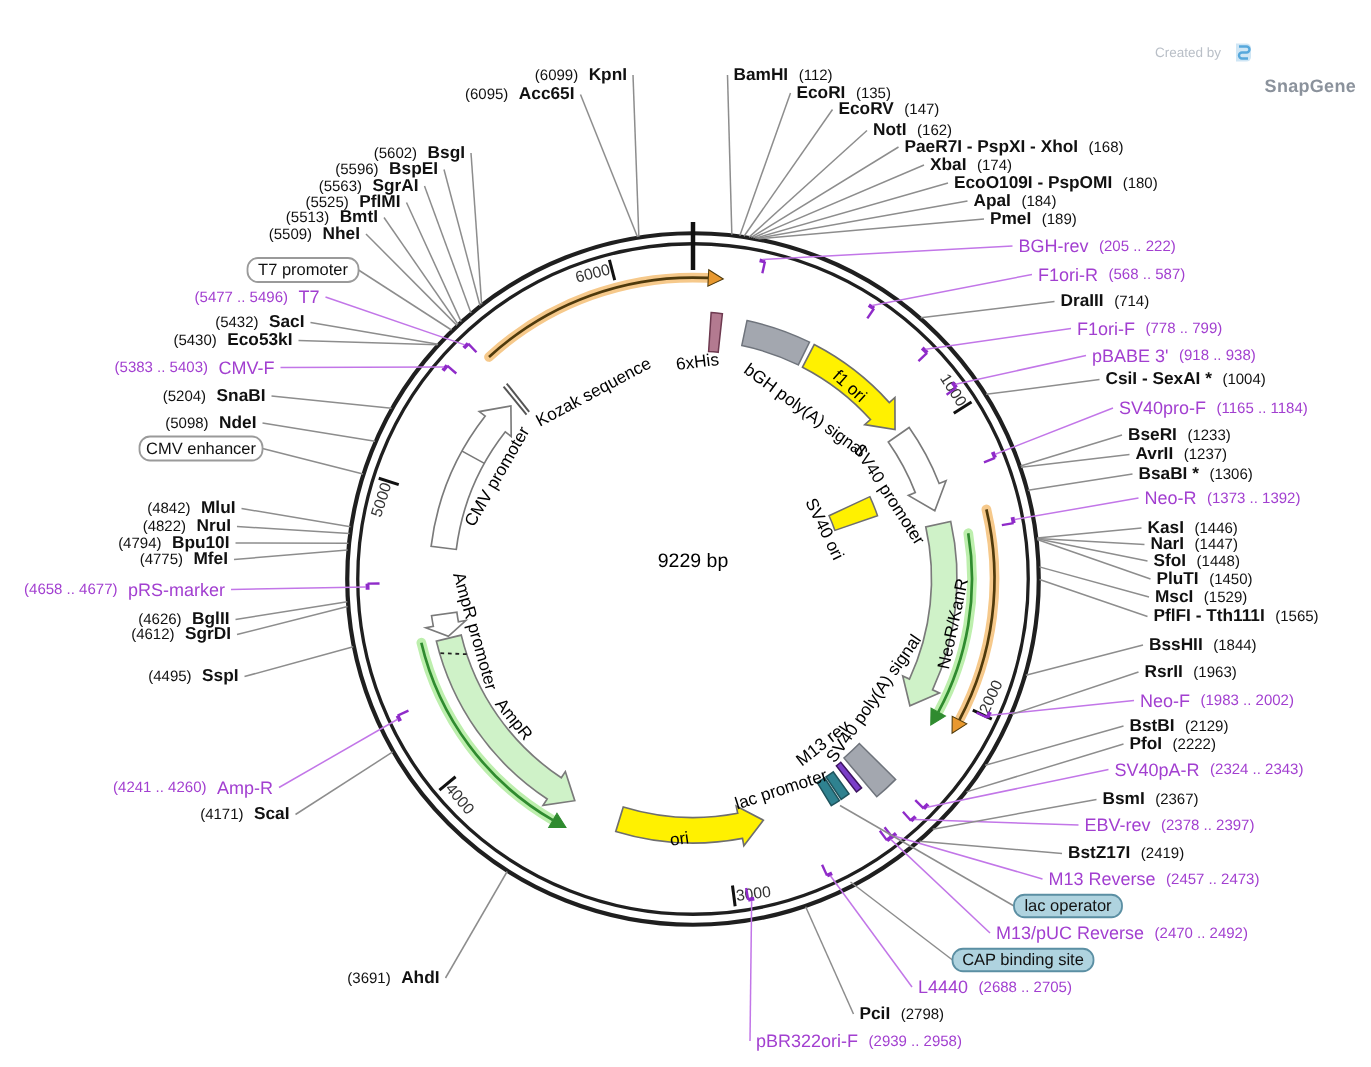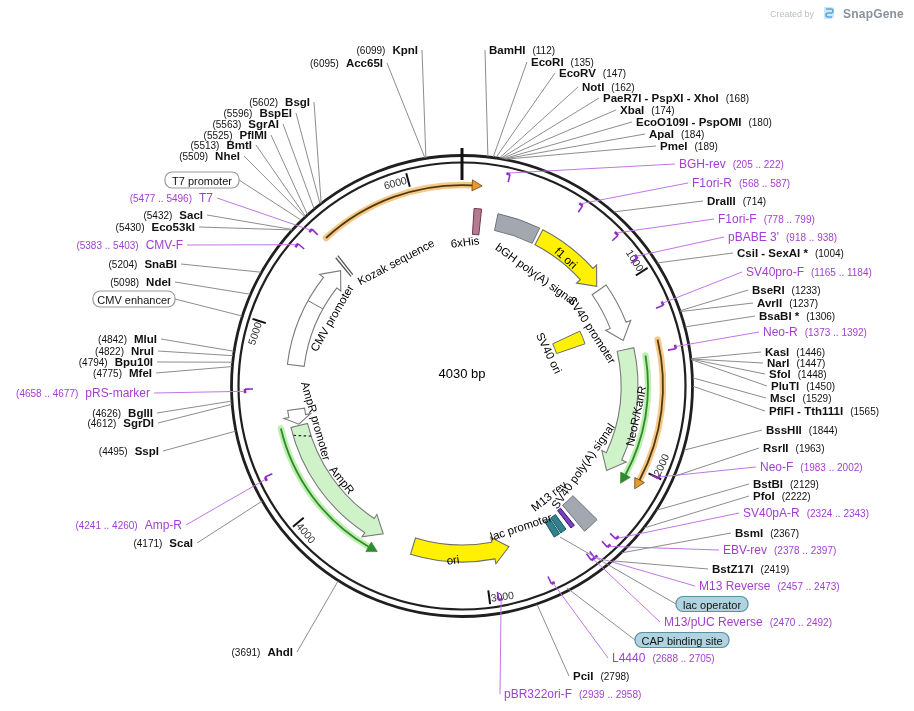--- a/index.html
+++ b/index.html
@@ -1,21 +1,21 @@
 <!DOCTYPE html>
 <html><head>
 <meta charset="utf-8">
 <style>
   html,body{margin:0;padding:0;background:#fff;}
   #stage{position:relative;width:914px;height:711px;background:#fff;overflow:hidden;
          font-family:"Liberation Sans",sans-serif;}
   #map-svg{position:absolute;left:0;top:0;}
   #branding{position:absolute;top:6px;right:10px;display:flex;align-items:center;gap:8px;}
   #branding .created{font-size:9px;color:#b9bfc7;}
-  #branding .appname{font-size:12px;font-weight:bold;color:#8b929c;letter-spacing:.2px;}
+  #branding .appname{font-size:12px;font-weight:bold;color:#8b929c;letter-spacing:.2px;margin-top:44px;}
   #title-block{position:absolute;left:462px;top:363px;transform:translateX(-50%);
                text-align:center;white-space:nowrap;}
   #title-block .t{font-size:14.5px;font-weight:bold;color:#000;}
   #title-block .s{font-size:13px;color:#000;margin-top:3px;}
 </style>
 </head>
 <body>
 
 <div id="stage">
   <svg id="map-svg" width="914" height="711" viewBox="0 0 914 711">
@@ -259,15 +259,15 @@
   <div id="branding">
     <span class="created">Created by</span>
     <svg width="13" height="15" viewBox="0 0 13 15">
       <path d="M2,1 h7 a3,3 0 0 1 3,3 v6 a3,3 0 0 1 -3,3 h-7 z" fill="#cfe6f5"></path>
       <path d="M4,3 h5 a2,2 0 0 1 0,4 h-3 a2,2 0 0 0 0,4 h4" fill="none" stroke="#57a8dc" stroke-width="1.6"></path>
     </svg>
     <span class="appname">SnapGene</span>
   </div>
 
   <div id="title-block">
-    <div class="s">4030 bp</div>
+    <div class="s">9229 bp</div>
   </div>
 </div>
 
 </body></html>

